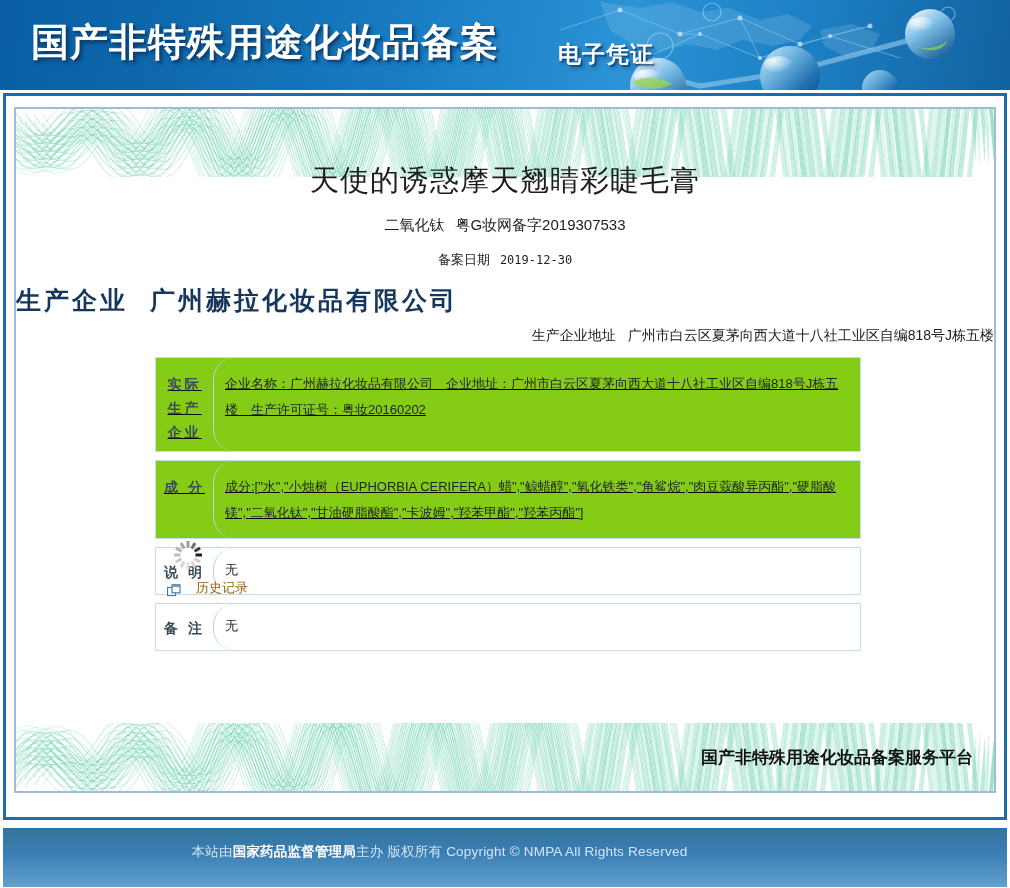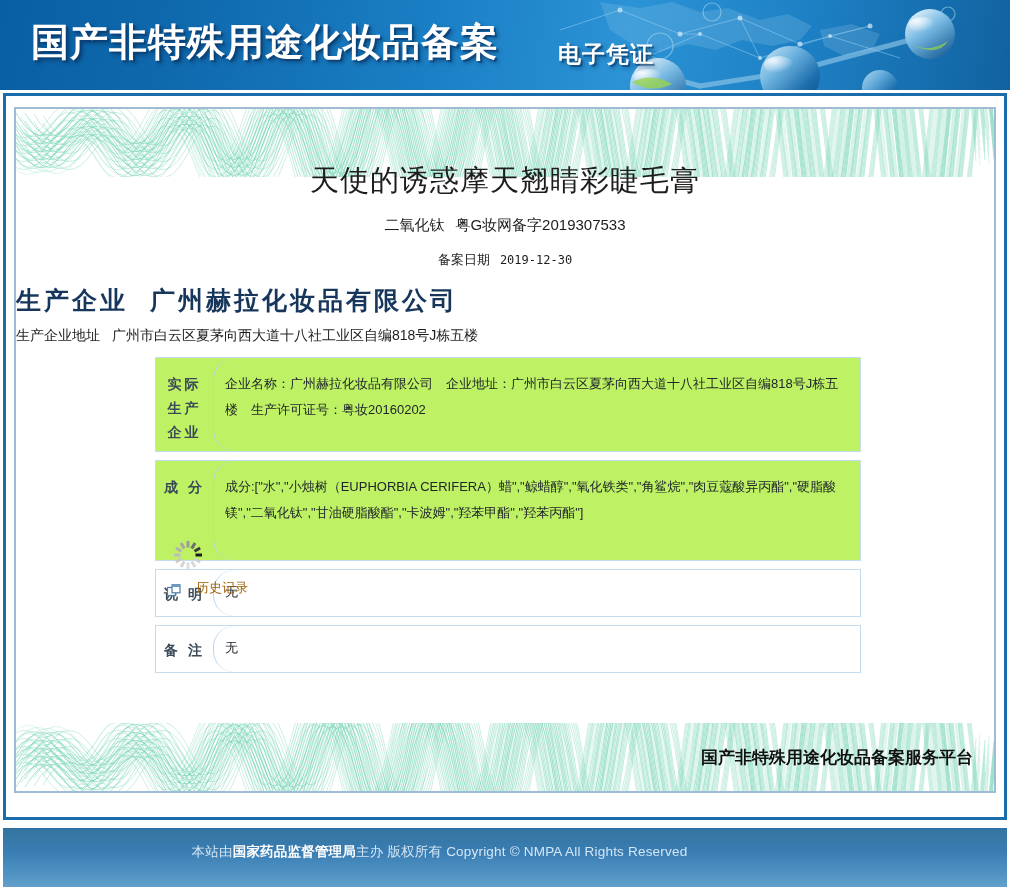--- a/index.html
+++ b/index.html
@@ -141,41 +141,41 @@
     font-size: 25px;
     font-weight: bold;
     color: #17365c;
     letter-spacing: 3px;
   }
   .mfrRow .lbl { margin-right: 22px; }
   .mfrAddrRow {
     position: absolute;
     left: 0; top: 218px;
     width: 978px;
-    text-align: left;
+    text-align: right;
     font-size: 14px;
     color: #1d1d1d;
   }
   .mfrAddrRow .lbl { margin-right: 12px; }
 
   
   .boxes {
     position: absolute;
     left: 139px;
     top: 248px;
     width: 706px;
   }
   .infoBox {
     position: relative;
     border: 1px solid #c3dcef;
     box-sizing: border-box;
     display: flex;
     margin-bottom: 8px;
   }
-  .infoBox.shaded { background: #bef264; }
+  .infoBox.shaded { background: #84cc16; text-decoration: underline; }
   .infoBox.plain  { background: #ffffff; }
   .infoBox .boxLabel {
     flex: 0 0 57px;
     padding: 14px 0 0 0;
     text-align: center;
     font-size: 14px;
     font-weight: bold;
     color: #3b4a58;
     letter-spacing: 3px;
     line-height: 24px;
@@ -187,21 +187,21 @@
     border-left: 1px solid #b9d3e8;
     padding: 13px 12px 10px 11px;
     font-size: 13px;
     line-height: 26px;
     color: #20262c;
     box-sizing: border-box;
     word-break: break-all;
     border-radius: 21px;
   }
   .infoBox.h1 { height: 95px; }
-  .infoBox.h2 { height: 101px; }
+  .infoBox.h2 { height: 79px; }
   .infoBox.h3 { height: 48px; }
   .infoBox.h4 { height: 48px; }
   .infoBox.h3 .boxLabel,
   .infoBox.h4 .boxLabel { padding-top: 12px; }
   .infoBox.h3 .boxContent,
   .infoBox.h4 .boxContent { padding-top: 11px; line-height: 22px; }
 
   
   .spinnerWrap {
     position: absolute;

